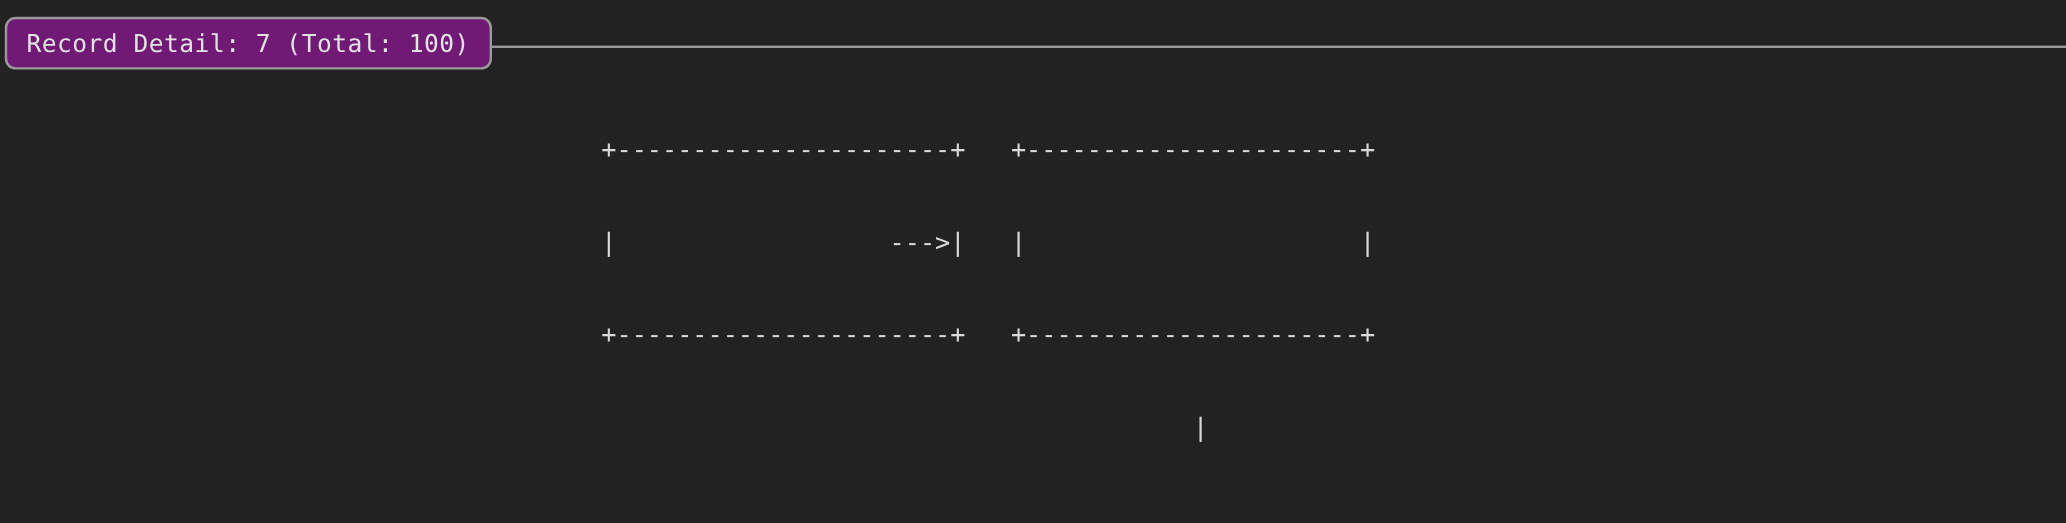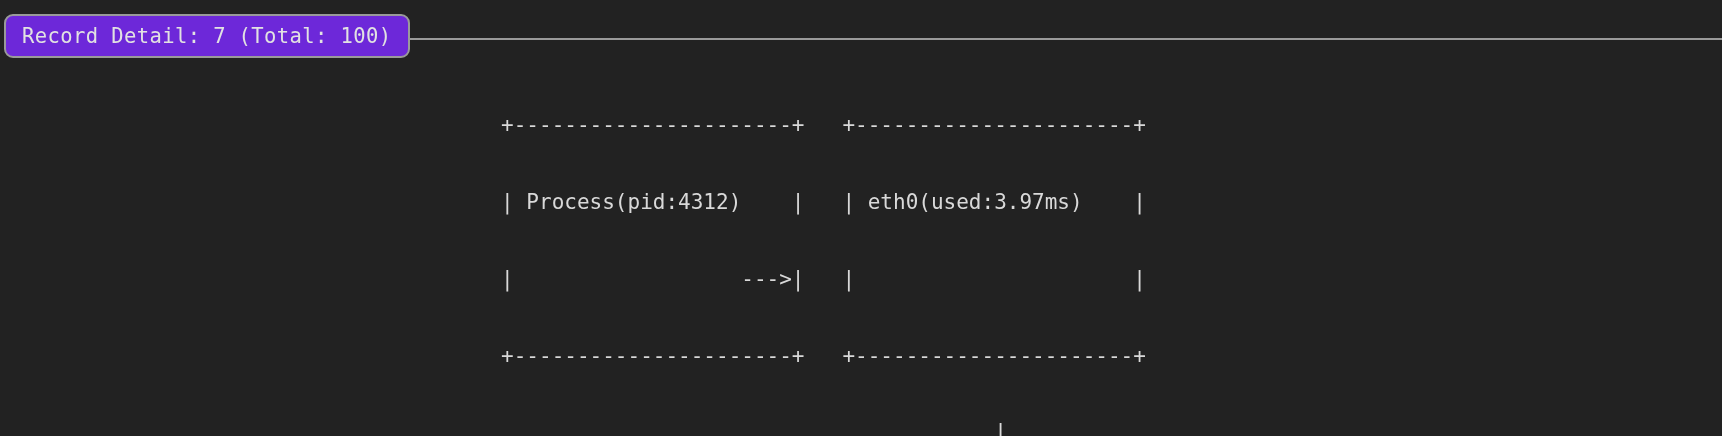--- a/index.html
+++ b/index.html
@@ -36,21 +36,21 @@
   }
 
   #title-box {
     position: absolute;
     left: 4px;
     top: 14px;
     height: 44px;
     box-sizing: border-box;
     border: 2px solid #9a9a9a;
     border-radius: 9px;
-    background: #6d28d9;
+    background: #701a75;
     padding: 0 16px;
     display: flex;
     align-items: center;
     z-index: 2;
   }
   #title-text {
     font-size: 20.5px;
     line-height: 1;
     letter-spacing: 0.4px;
     color: #e2e2e2;
@@ -88,21 +88,20 @@
 <div id="header-area">
   <div id="header-rule"></div>
   <div id="title-box">
     <span id="title-text">Record Detail: 7 (Total: 100)</span>
   </div>
 </div>
 
 <div id="diagram">
   <div class="ascii-block">
     <div class="ascii-line">                                       +----------------------+   +----------------------+</div>
-    <div class="ascii-line">                                       | Process(pid:4312)    |   | eth0(used:3.97ms)    |</div>
     <div class="ascii-line">                                       |                  ---&gt;|   |                      |</div>
     <div class="ascii-line">                                       +----------------------+   +----------------------+</div>
     <div class="ascii-line">                                                                              |</div>
     
     
     
     
     
     
     

